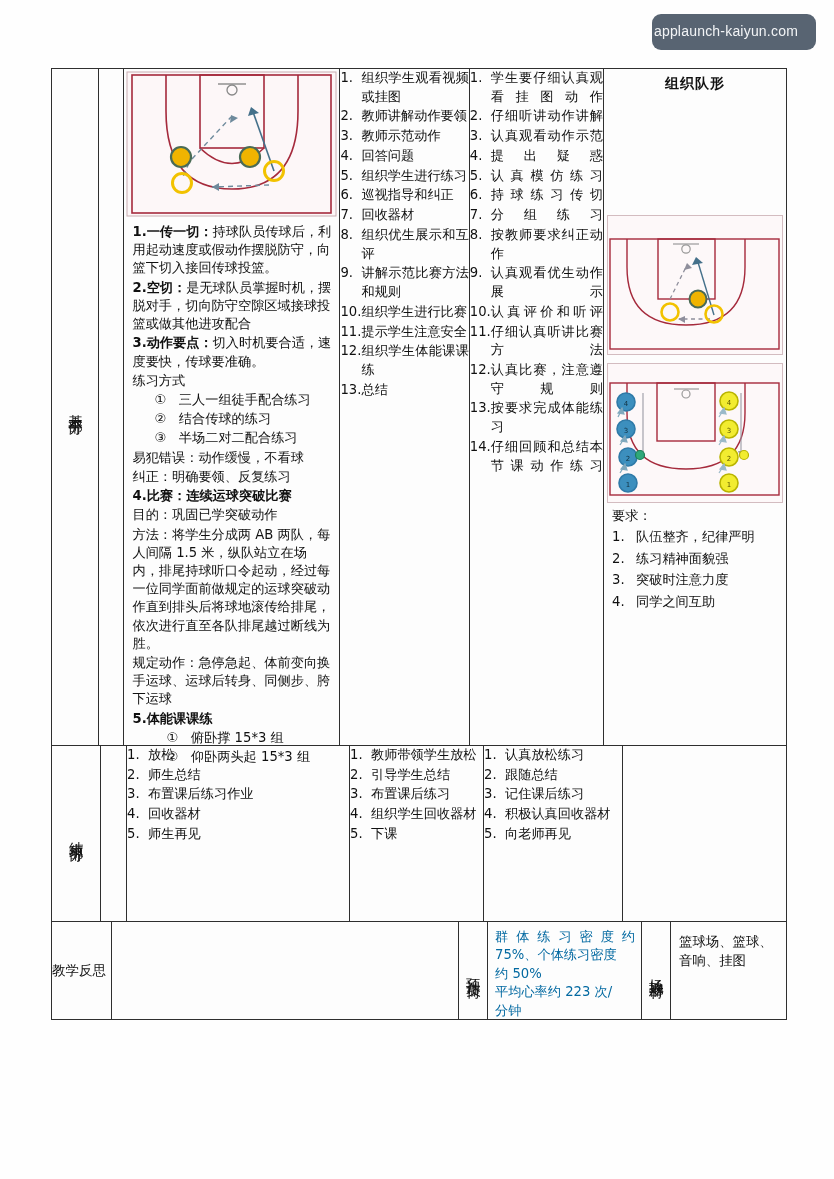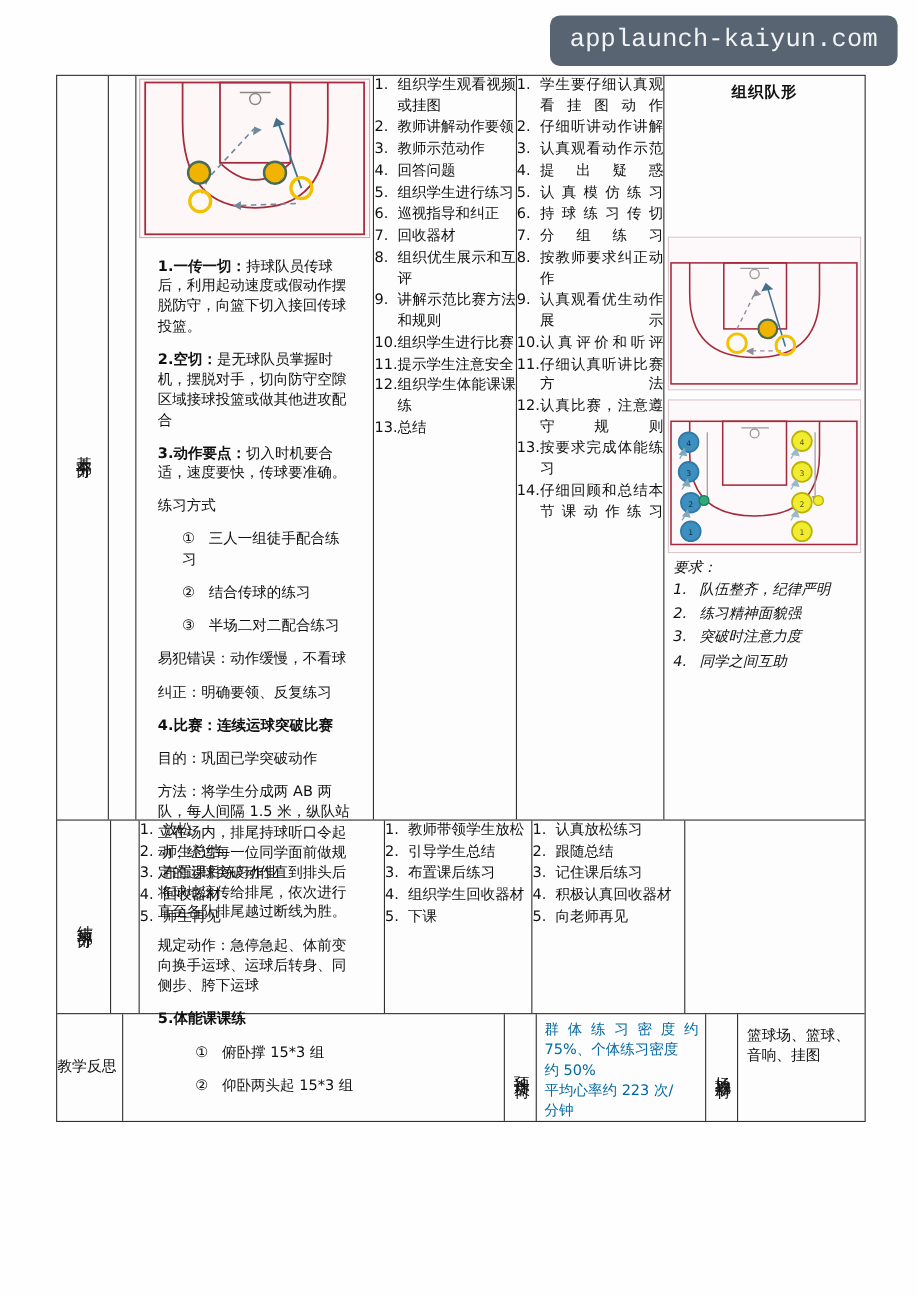--- a/index.html
+++ b/index.html
@@ -16,24 +16,24 @@
     overflow: hidden;
   }
 
   
   .watermark {
     position: absolute;
     top: 14px; right: 18px;
     background: #586472;
     color: #f2f4f6;
     border-radius: 9px;
-    padding: 9px 18px 11px 18px;
-    font-size: 23px;
+    padding: 9px 18px 11px 2px;
+    font-size: 14px;
     letter-spacing: .2px;
-    font-family: Liberation Mono, monospace;
+    font-family: Liberation Sans, sans-serif;
     z-index: 50;
   }
 
   
   .sheet {
     position: absolute;
     left: 51px; top: 68px;
     width: 736px; height: 952px;
     border: 1px solid #2f2f2f;
     display: flex;
@@ -74,21 +74,21 @@
   .pad { padding: 5px 6px 4px 7px; }
 
   
   .txt {
     font-size: 13.2px;
     line-height: 1.38;
     color: #101010;
     font-family: "DejaVu Sans", "Liberation Sans", sans-serif;
   }
   .txt b, .bold { font-weight: bold; }
-  .p { margin: 12px; }
+  .p { margin: 1px; }
   .indent { padding-left: 22px; }
   .indent2 { padding-left: 34px; }
 
   
   ol.numlist { margin: 0; padding: 0; list-style: none; }
   ol.numlist li {
     font-size: 13.2px;
     line-height: 1.42;
     color: #101010;
     display: flex;
@@ -107,21 +107,21 @@
 
   
   .formtitle {
     text-align: center;
     font-weight: bold;
     font-size: 14px;
     color: #111;
     padding-top: 6px;
     letter-spacing: 1px;
   }
-  .reqblock { padding: 4px 8px 0 8px; font-style: italic; }
+  .reqblock { padding: 4px 8px 0 8px; }
   .reqhead { font-size: 13.2px; color: #111; margin-bottom: 3px; }
   .reqblock ol.numlist li { margin-bottom: 3px; }
   .reqblock ol.numlist li .n { min-width: 24px; flex: 0 0 24px; }
 
   
   .endlist { padding: 26px 8px 0 20px; }
   .endlist li { margin-bottom: 4px; }
   .endlist li .n { min-width: 24px; flex: 0 0 24px; }
 
   .endteacher { padding: 10px 5px 0 6px; }

